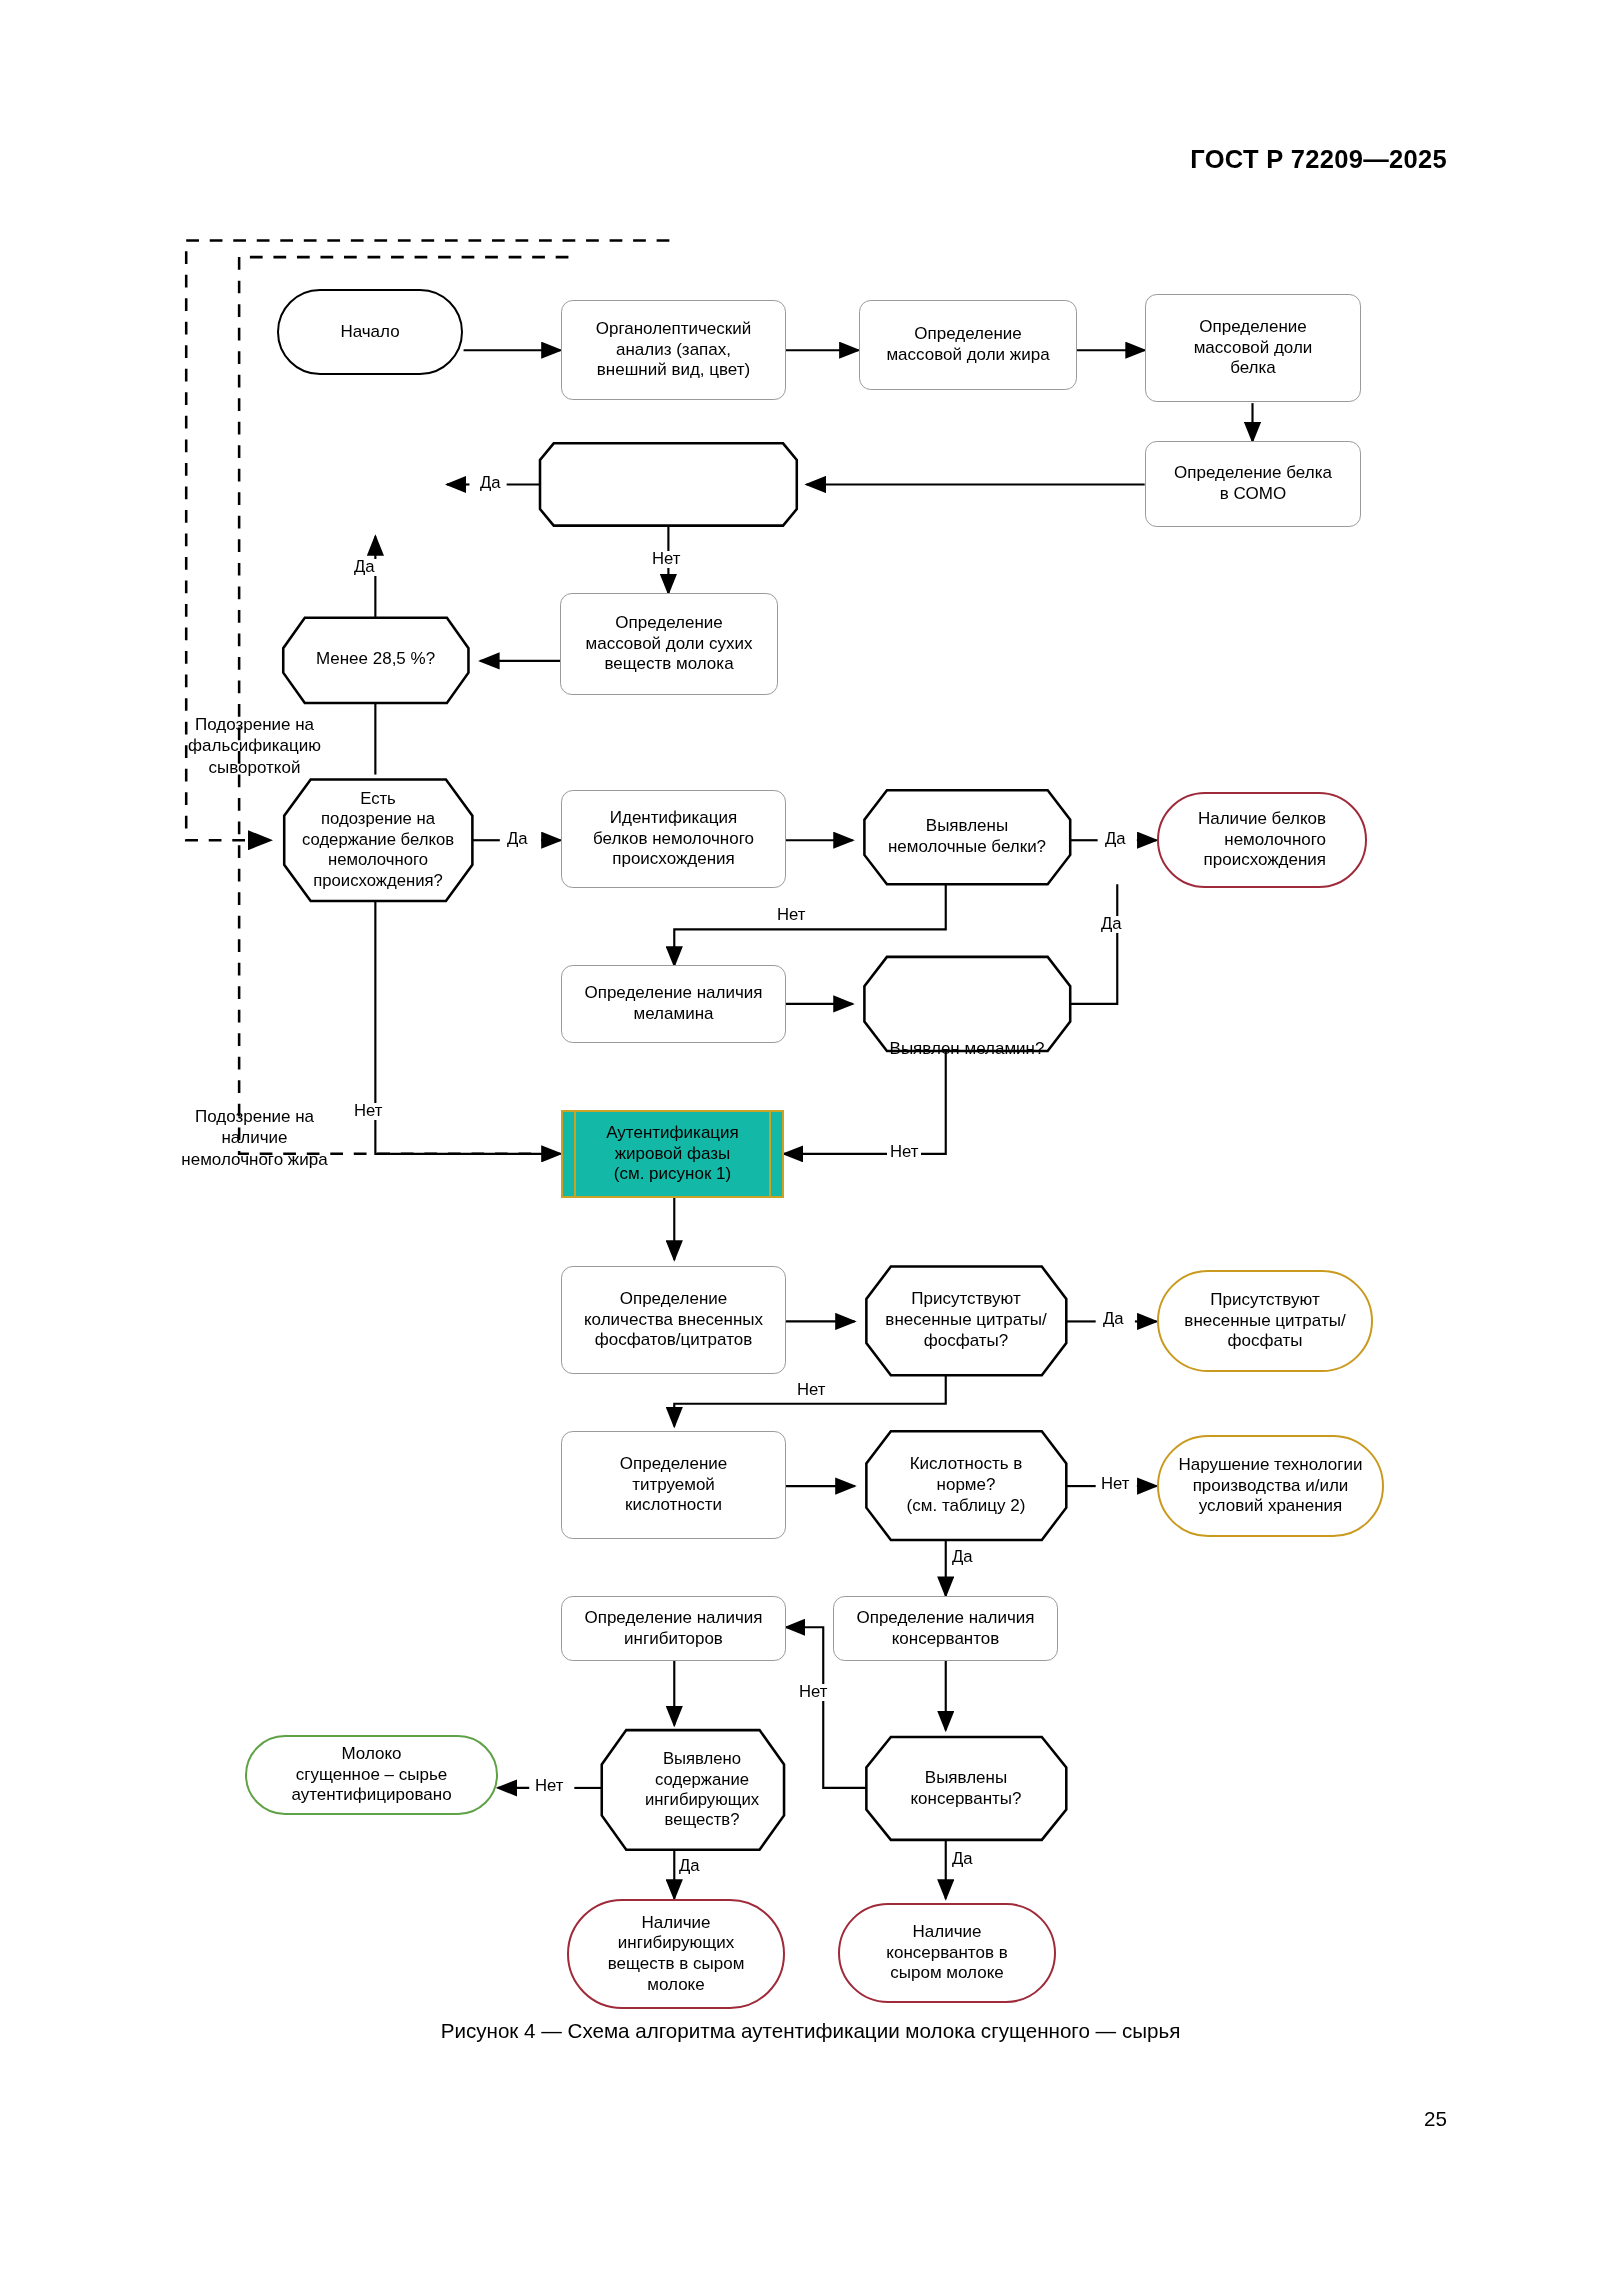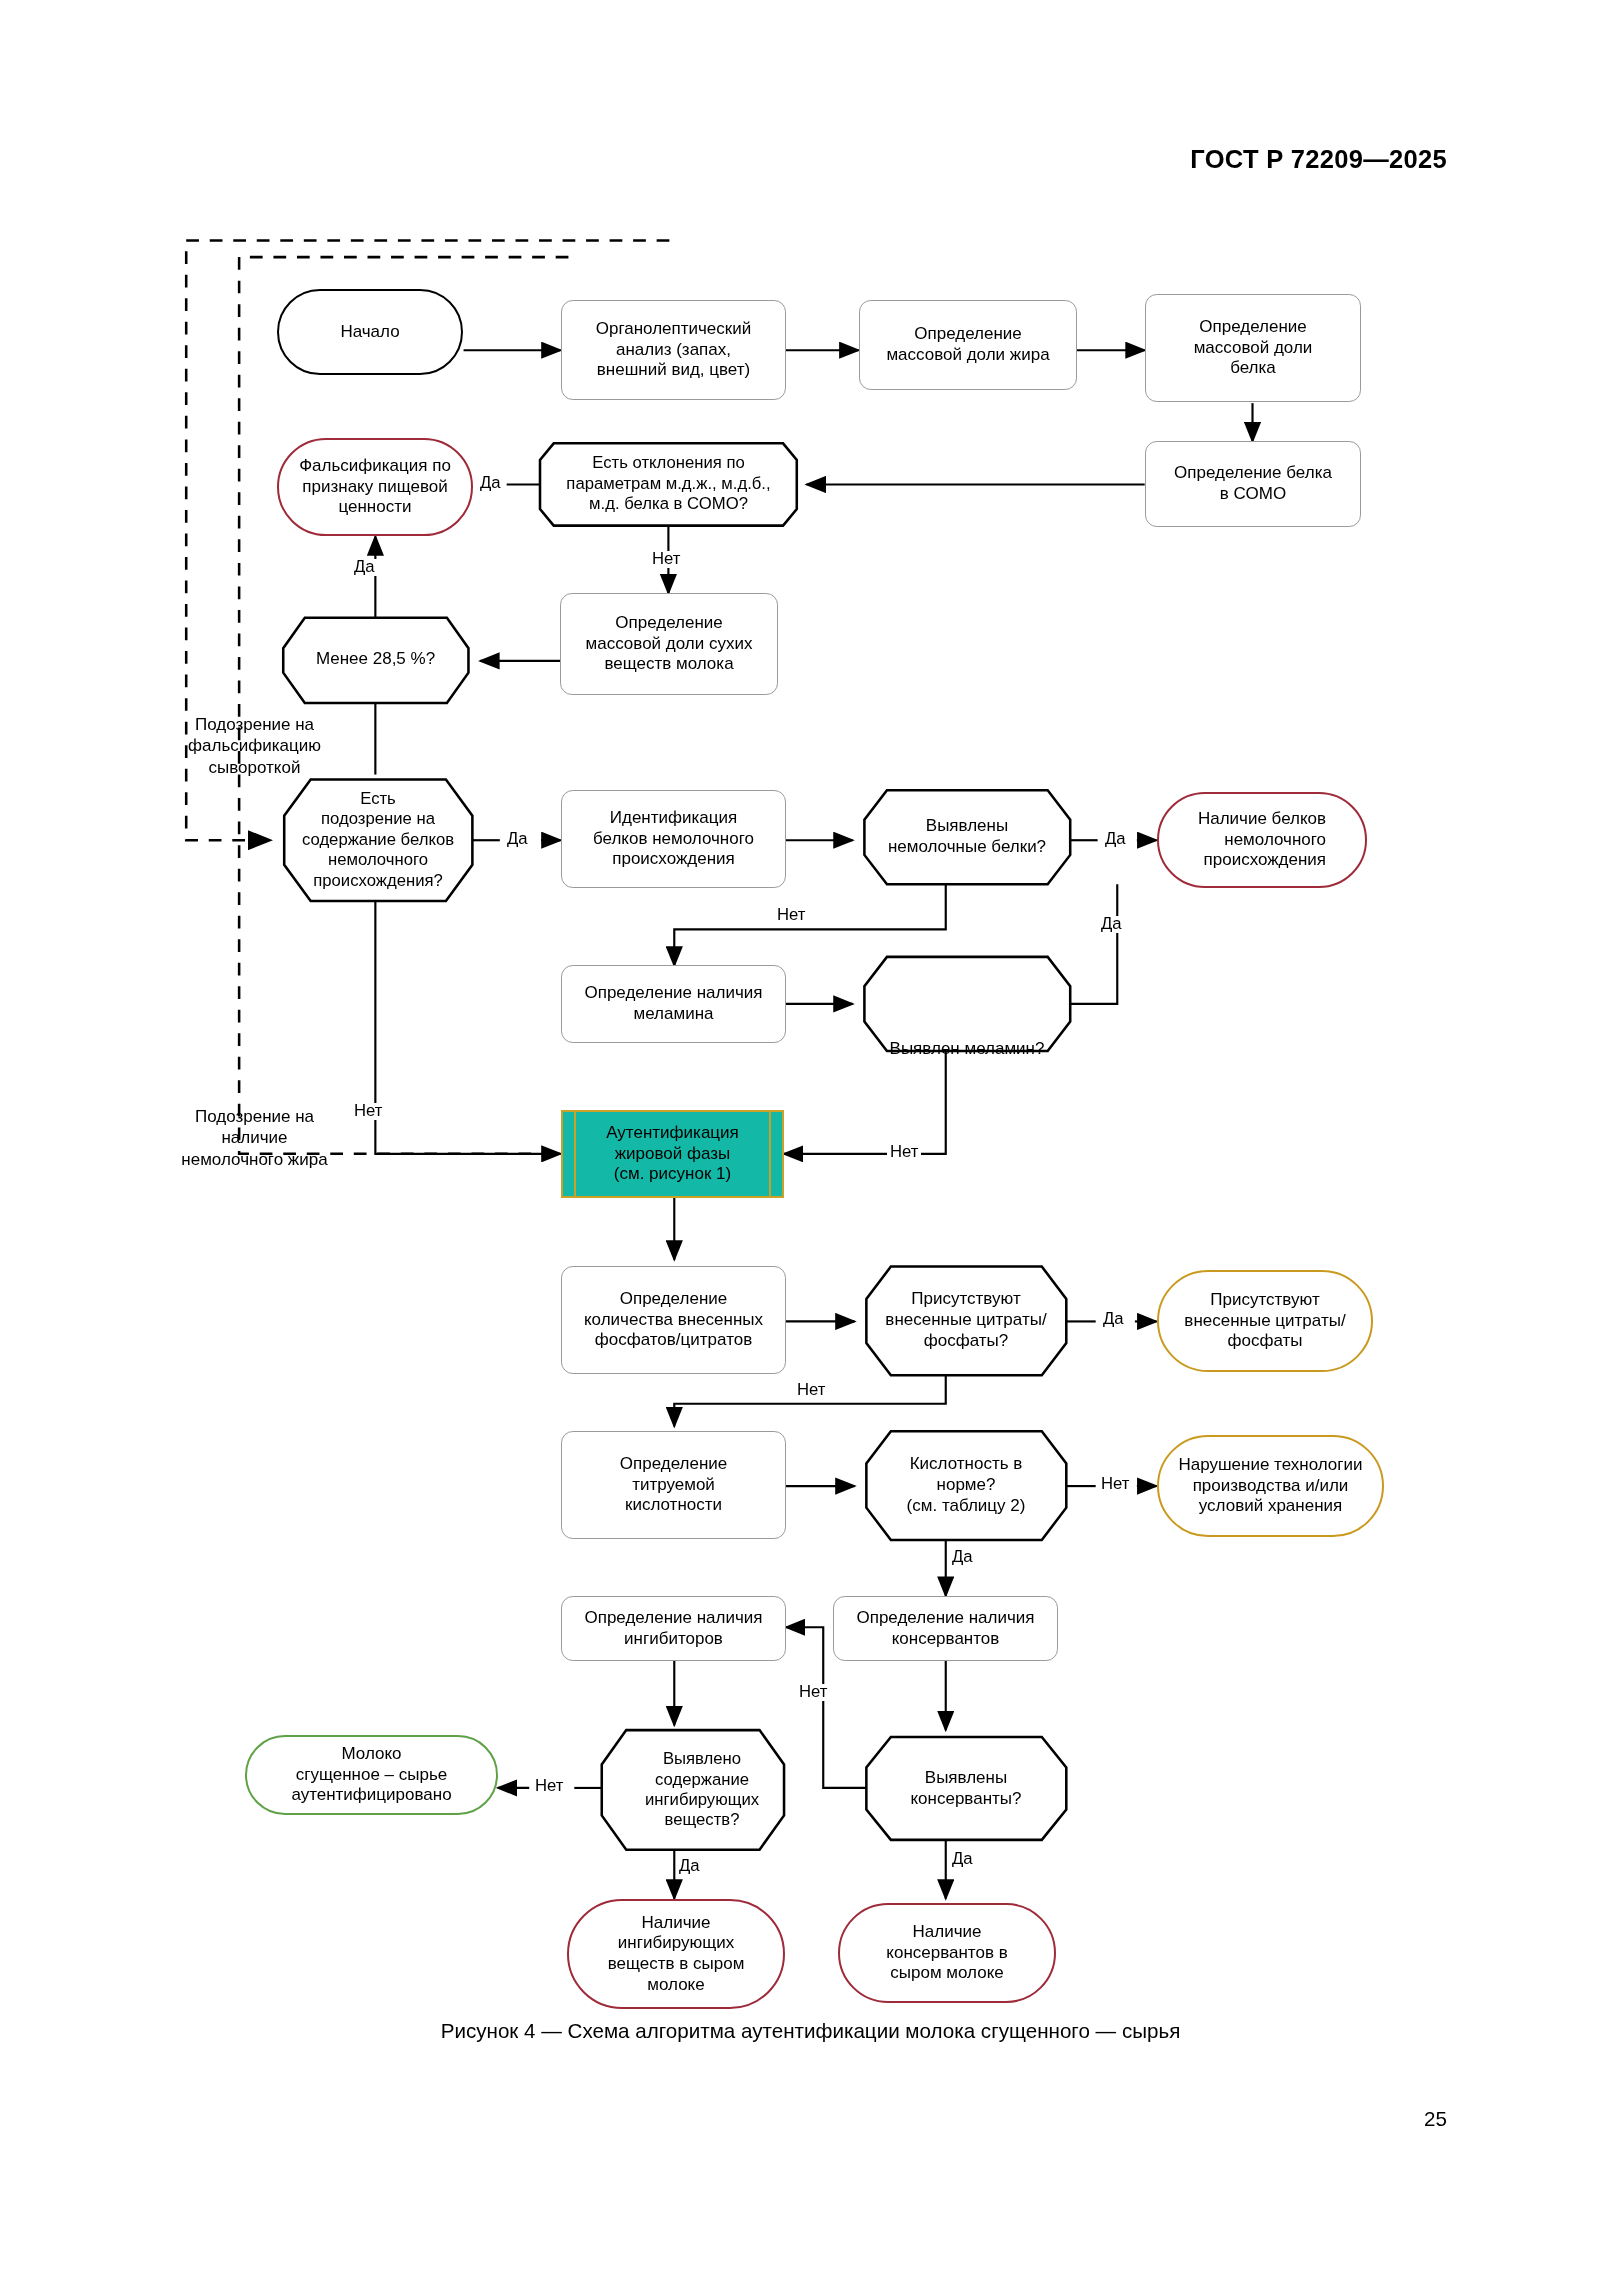--- a/index.html
+++ b/index.html
@@ -193,29 +193,21 @@
     <div class="node process" style="left:859px;top:300px;width:218px;height:90px;white-space:pre-line;">Определение
 массовой доли жира</div>
 
     <div class="node process" style="left:1145px;top:294px;width:216px;height:108px;white-space:pre-line;">Определение
 массовой доли
 белка</div>
 
     <div class="node process" style="left:1145px;top:441px;width:216px;height:86px;white-space:pre-line;">Определение белка
 в СОМО</div>
 
-    <div class="node decision" style="left:540px;top:443px;width:257px;height:82px;white-space:pre-line;font-size:16.7px;">
-      <span class="dec-label" style="white-space:pre-line;">Есть отклонения по
-параметрам м.д.ж., м.д.б.,
-м.д. белка в СОМО?</span>
-    </div>
-
-    <div class="node terminator term-red" style="left:277px;top:438px;width:196px;height:98px;white-space:pre-line;">Фальсификация по
-признаку пищевой
-ценности</div>
+
 
     <div class="node process" style="left:560px;top:593px;width:218px;height:102px;white-space:pre-line;">Определение
 массовой доли сухих
 веществ молока</div>
 
     <div class="node decision" style="left:283px;top:617px;width:185px;height:85px;">
       <span class="dec-label">Менее 28,5 %?</span>
     </div>
 
     <div class="node decision" style="left:284px;top:779px;width:188px;height:122px;white-space:pre-line;font-size:16.7px;">

